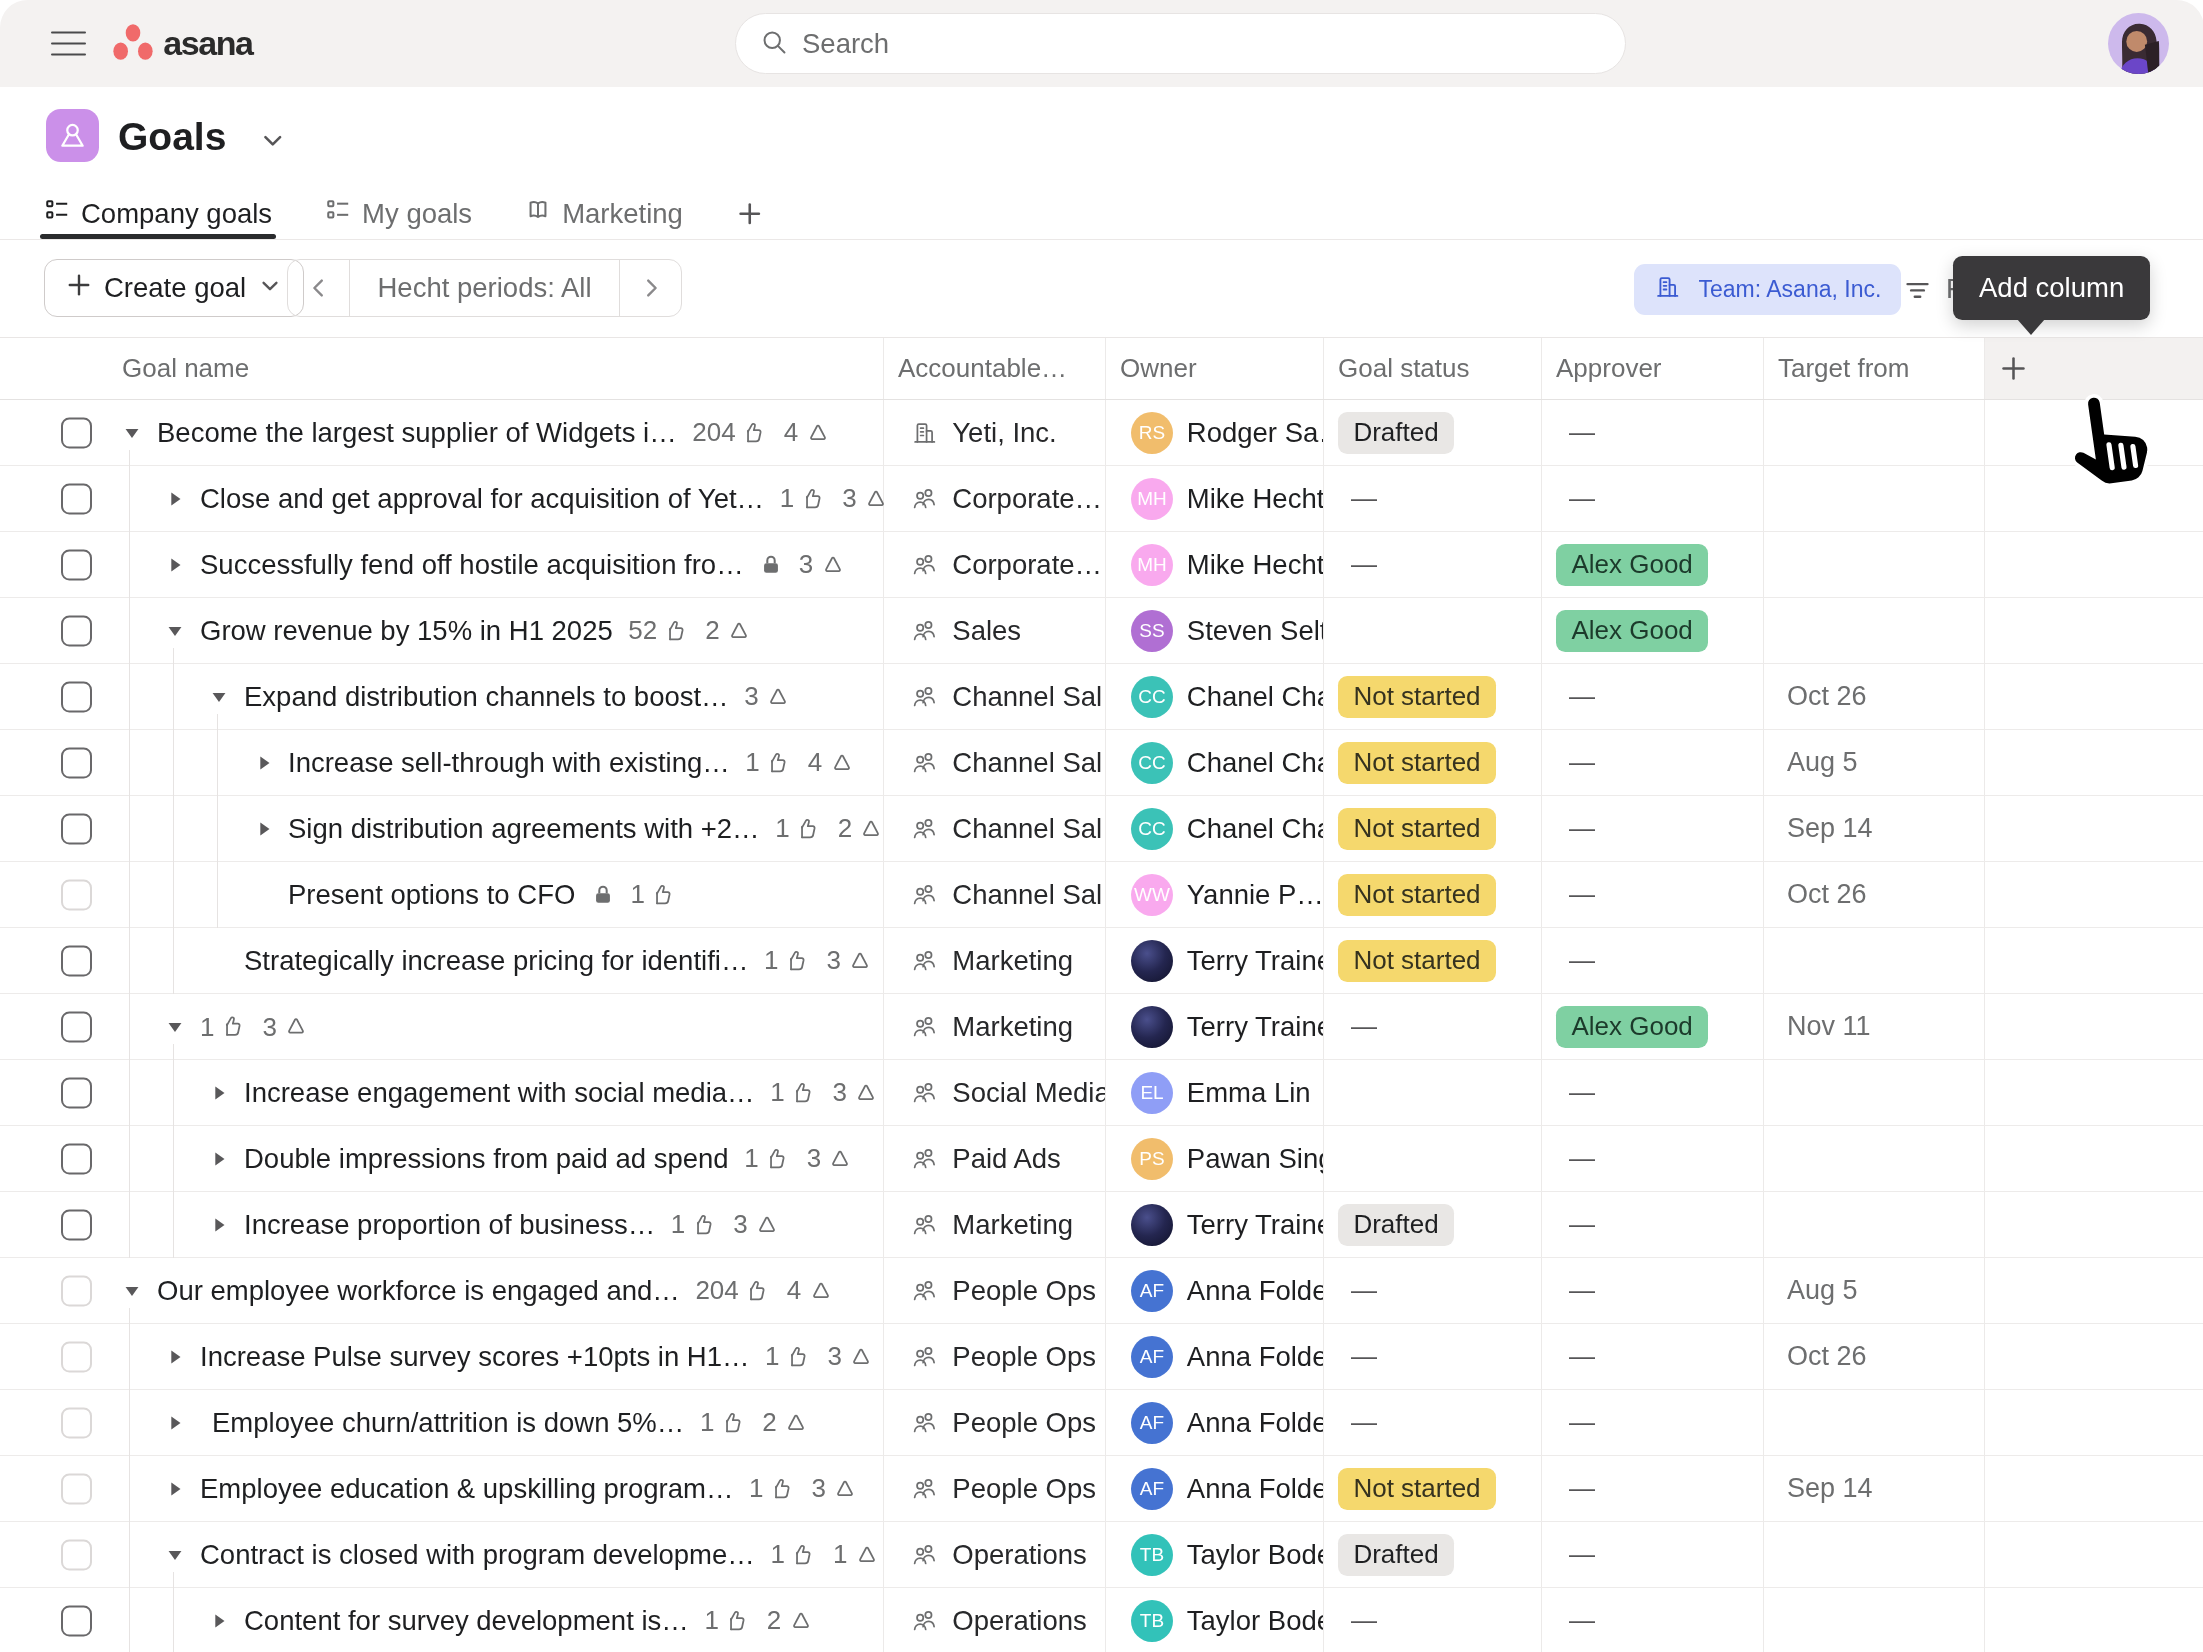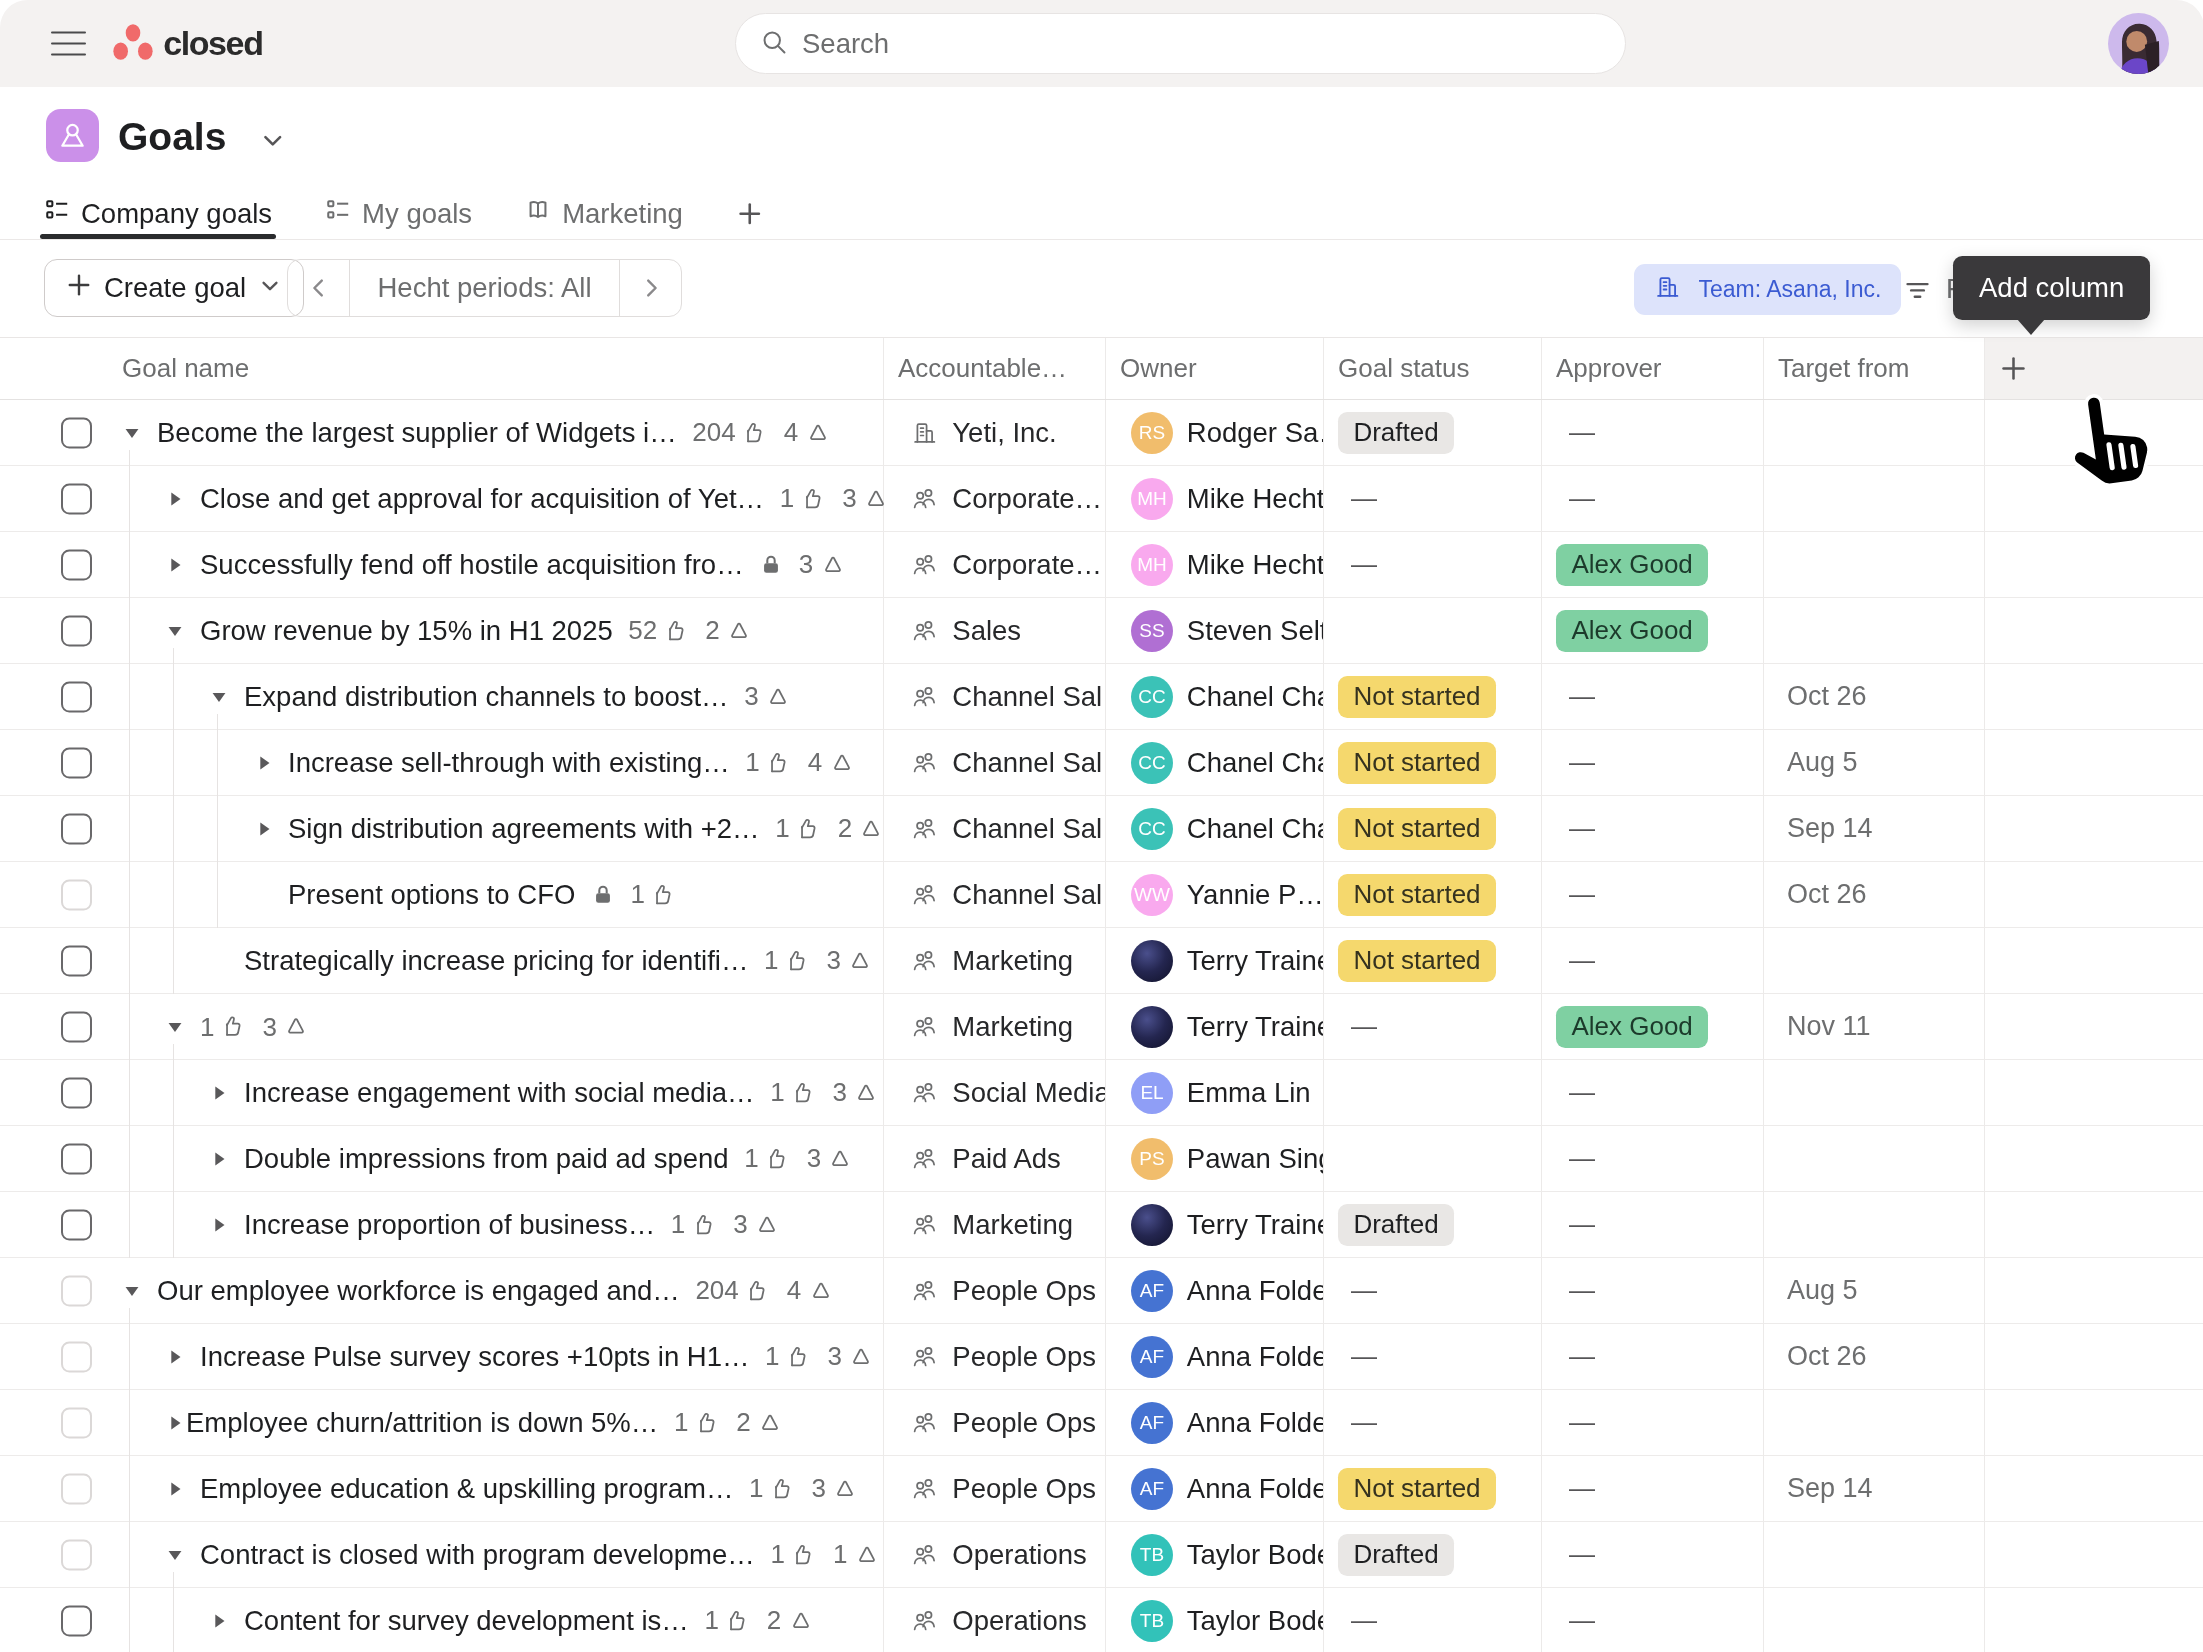--- a/index.html
+++ b/index.html
@@ -119,21 +119,21 @@
         <span></span>
       </div>
     <div class="logo">
       <span>
         <svg width="42" height="39" viewBox="0 0 46 42">
             <ellipse cx="23" cy="10.5" rx="8" ry="9.5" fill="#f06a6a"></ellipse>
             <ellipse cx="9.5" cy="30.5" rx="8" ry="9.5" fill="#f06a6a"></ellipse>
             <ellipse cx="36.5" cy="30.5" rx="8" ry="9.5" fill="#f06a6a"></ellipse>
           </svg>
       </span>
-      <span class="logo-text">closed</span>
+      <span class="logo-text">asana</span>
     </div>
     <div class="searchbar">
       <span>
         <svg width="29" height="29" viewBox="0 0 32 32">
             <circle cx="13.5" cy="13.5" r="8.5" stroke="#6d6e6f" stroke-width="2.2" fill="none"></circle>
             <line x1="20" y1="20" x2="27" y2="27" stroke="#6d6e6f" stroke-width="2.2" stroke-linecap="round"></line>
           </svg>
       </span>
       <span class="ph">Search</span>
     </div>
@@ -970,21 +970,21 @@
       </div>
       <div class="row">
         <div class="cell namecell">
           <div class="guide" style="left: 129px;"></div>
           <div class="checkbox light"></div>
           <span class="caret" style="left: 164px;">
             <svg width="22" height="22" viewBox="0 0 24 24">
               <path d="M8 5v14l10-7z" fill="#59585a"></path>
             </svg>
           </span>
-          <div class="name-line" style="left: 186px;">
+          <div class="name-line" style="left: 212px;">
             <span class="goal-title">Employee churn/attrition is down 5%…</span>
             <span class="count">
               <span>1</span>
               <svg width="26" height="26" viewBox="0 0 28 28" stroke="#6d6e6f" fill="none" stroke-width="1.9" stroke-linecap="round" stroke-linejoin="round">
                 <path d="M6.5 11.5V23"></path>
                 <path d="M6.5 12.5l4.2-7.5c.5-.9 1.7-1.2 2.5-.6.7.5 1 1.4.7 2.2L12.7 11h5.5c1.2 0 2 1.1 1.8 2.2l-1.5 7c-.3 1.6-1.8 2.8-3.4 2.8H6.5"></path>
               </svg>
             </span>
             <span class="count">
               <span>2</span>

